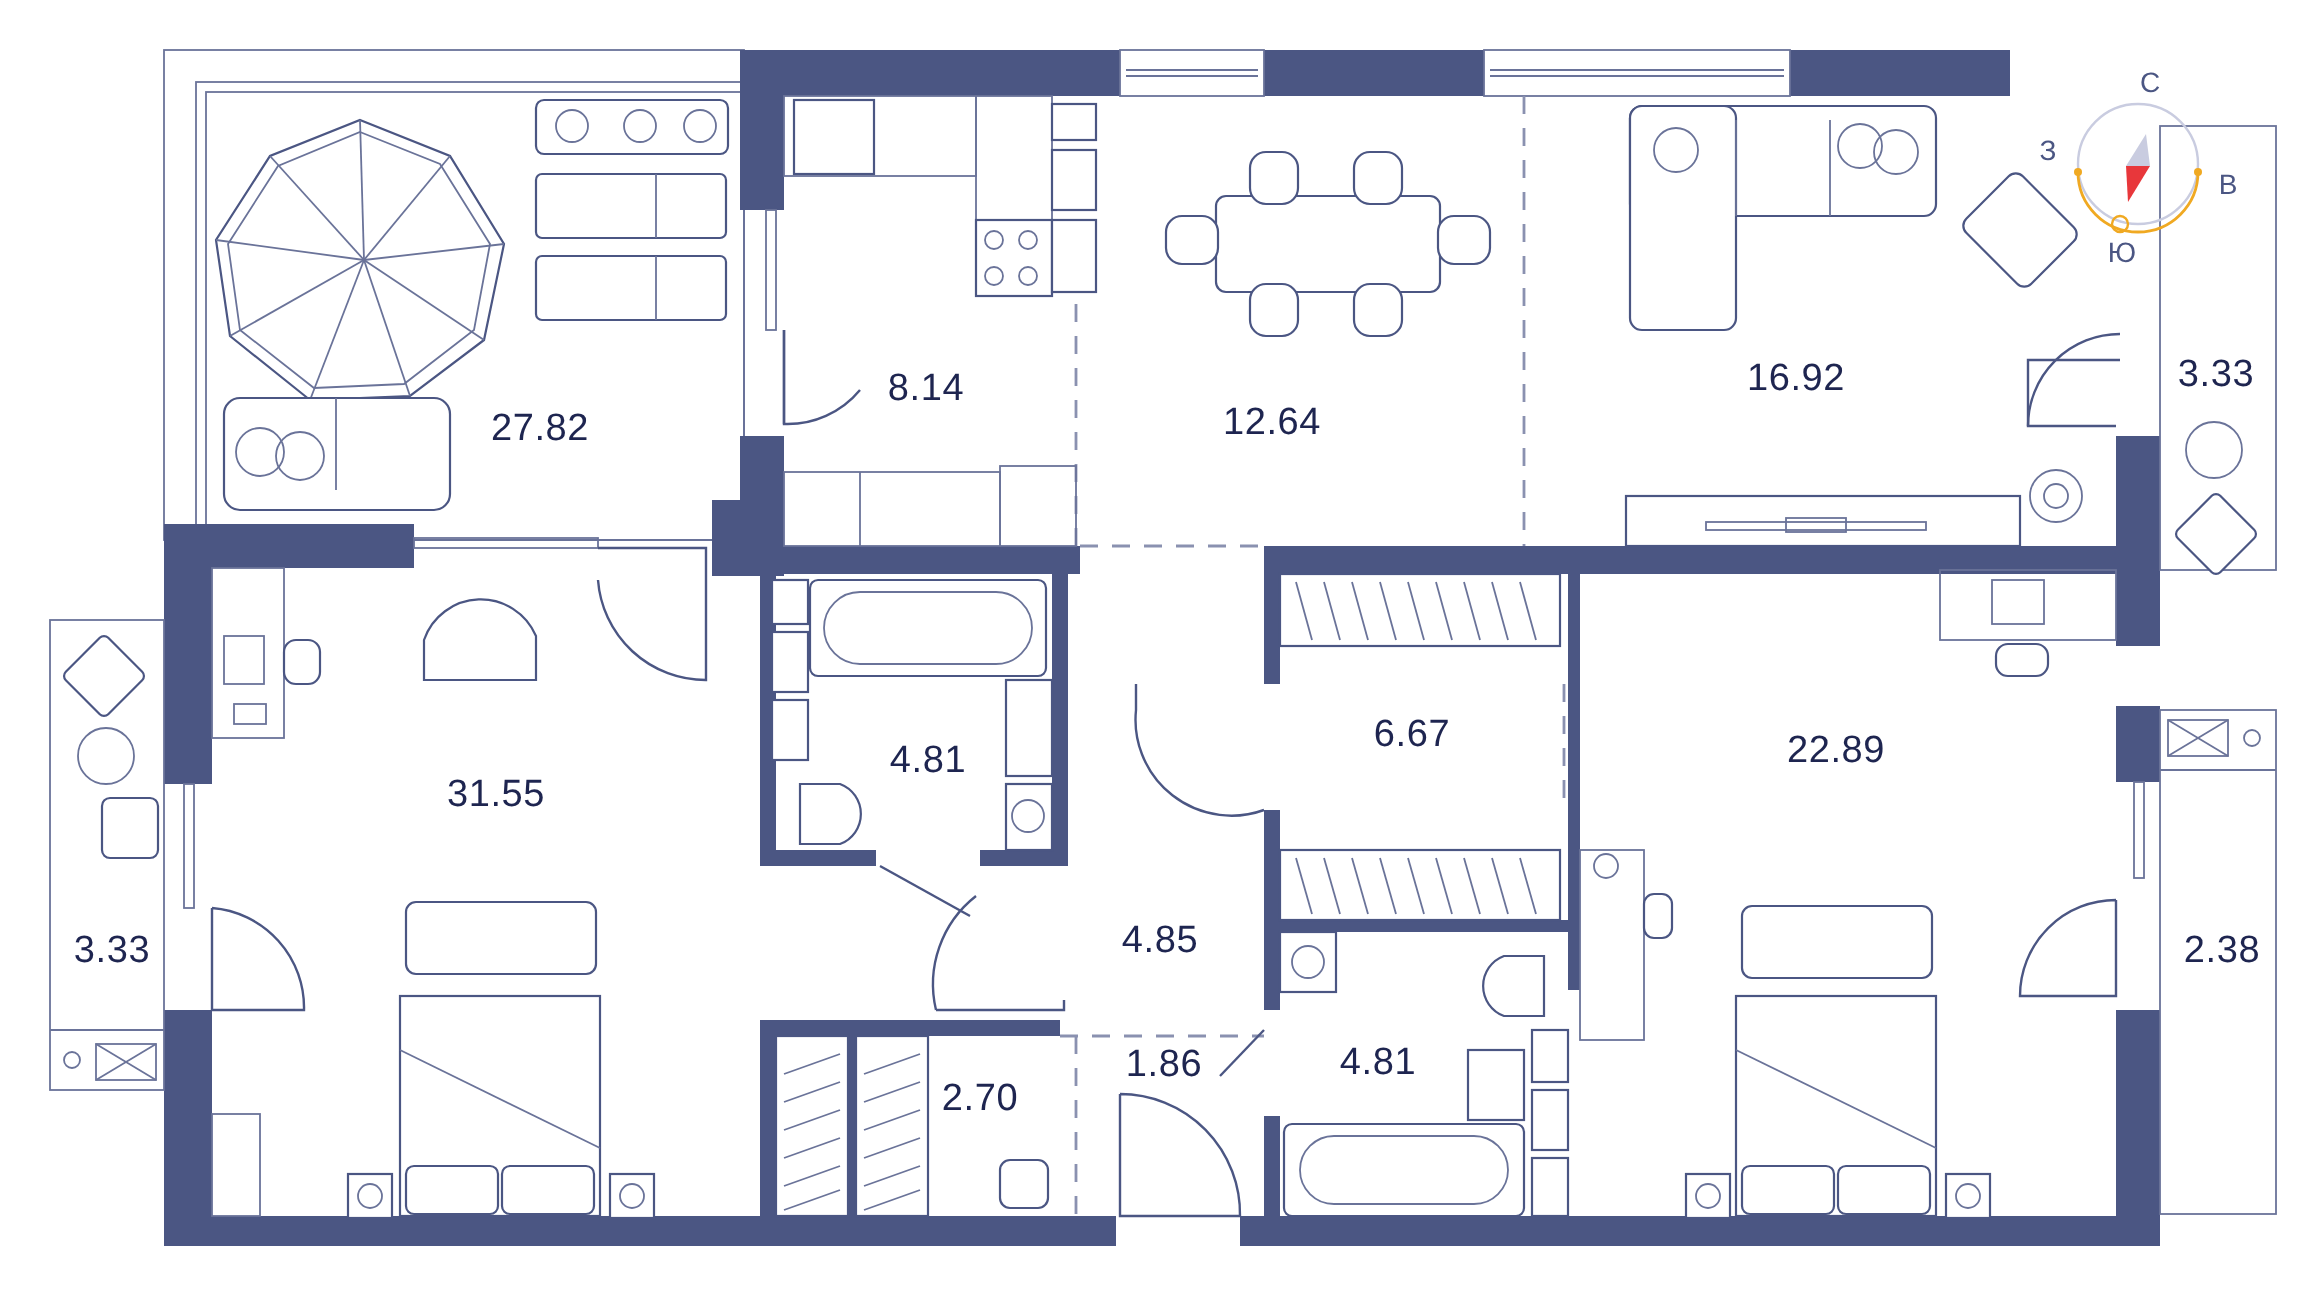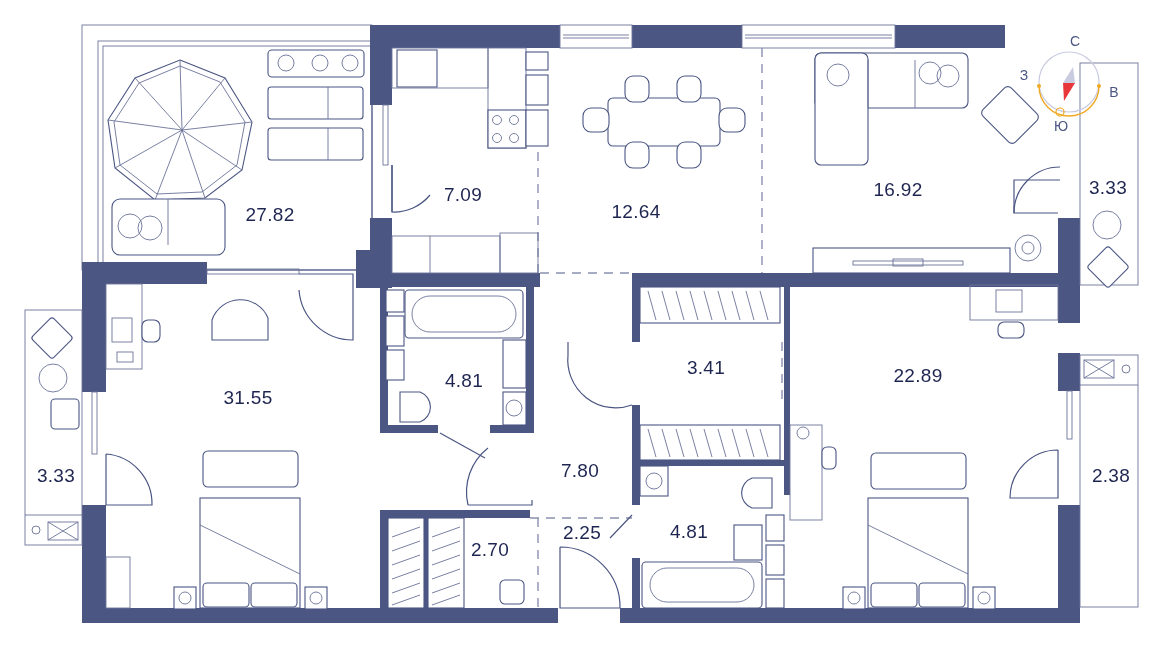--- a/index.html
+++ b/index.html
@@ -316,31 +316,31 @@
     <path d="M1039 86 A30 30 0 0 0 1099 86" fill="none" stroke="#f0a922" stroke-width="1.4"></path>
     <polygon points="1073,67 1075,83 1063,83" fill="#c9cce0"></polygon>
     <polygon points="1063,83 1075,83 1064,101" fill="#e8373b"></polygon>
     <circle cx="1060" cy="112" r="4" fill="none" stroke="#f0a922" stroke-width="1.2"></circle>
     <circle cx="1039" cy="86" r="2" fill="#f0a922"></circle>
     <circle cx="1099" cy="86" r="2" fill="#f0a922"></circle>
   </g>
 </svg>
 
 <div class="label" style="left:270px;top:215px">27.82</div>
-<div class="label" style="left:463px;top:195px">7.09</div>
+<div class="label" style="left:463px;top:195px">8.14</div>
 <div class="label" style="left:636px;top:212px">12.64</div>
 <div class="label" style="left:898px;top:190px">16.92</div>
 <div class="label" style="left:1108px;top:188px">3.33</div>
 <div class="label" style="left:248px;top:398px">31.55</div>
 <div class="label" style="left:56px;top:476px">3.33</div>
 <div class="label" style="left:464px;top:381px">4.81</div>
-<div class="label" style="left:706px;top:368px">3.41</div>
-<div class="label" style="left:580px;top:471px">7.80</div>
+<div class="label" style="left:706px;top:368px">6.67</div>
+<div class="label" style="left:580px;top:471px">4.85</div>
 <div class="label" style="left:490px;top:550px">2.70</div>
-<div class="label" style="left:582px;top:533px">2.25</div>
+<div class="label" style="left:582px;top:533px">1.86</div>
 <div class="label" style="left:689px;top:532px">4.81</div>
 <div class="label" style="left:918px;top:376px">22.89</div>
 <div class="label" style="left:1111px;top:476px">2.38</div>
 
 <div class="compass-letter" style="left:1075px;top:41px">С</div>
 <div class="compass-letter" style="left:1024px;top:75px">З</div>
 <div class="compass-letter" style="left:1114px;top:92px">В</div>
 <div class="compass-letter" style="left:1061px;top:126px">Ю</div>
 
 </body></html>

